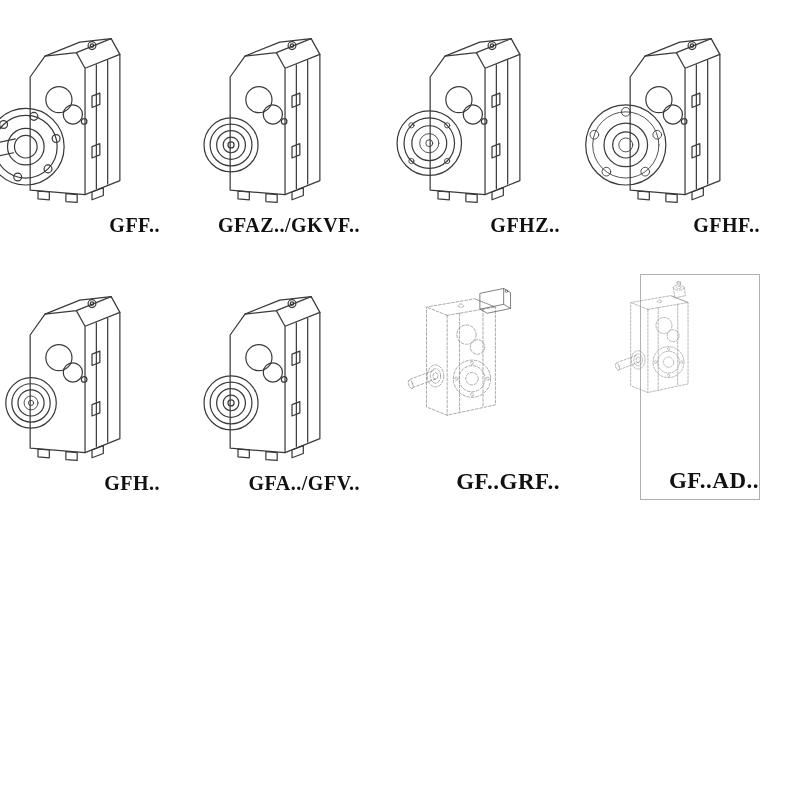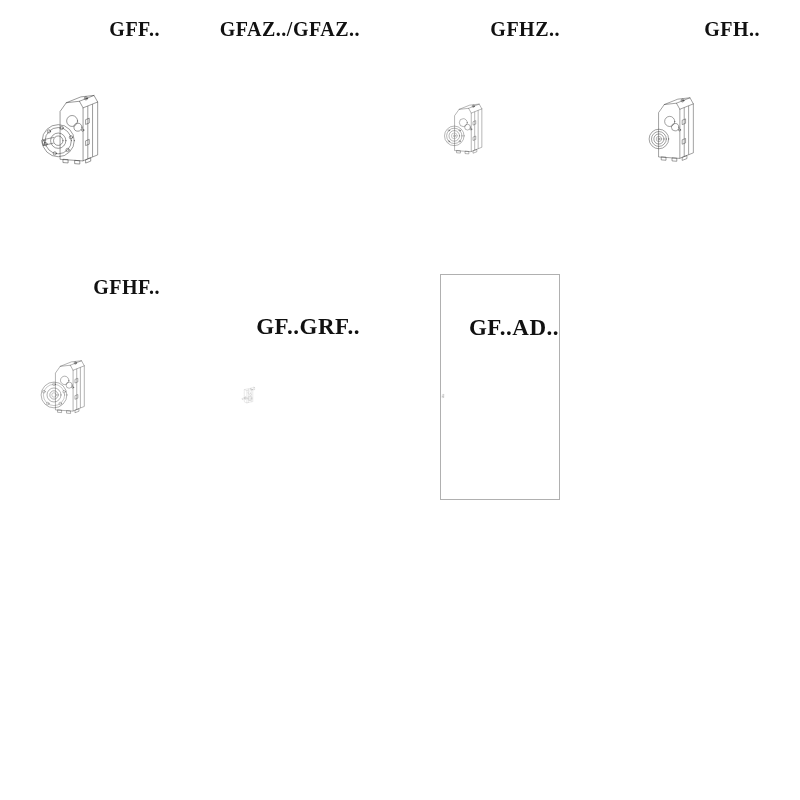--- a/index.html
+++ b/index.html
@@ -4,21 +4,21 @@
 <style>
   html,body{margin:0;padding:0;background:#ffffff;}
   body{width:800px;height:800px;overflow:hidden;font-family:"Liberation Serif",serif;}
   .grid{
     display:grid;
     grid-template-columns:repeat(4,200px);
     grid-template-rows:258px 258px 284px;
     width:800px;height:800px;
   }
   .cell{
-    display:flex;flex-direction:row;align-items:flex-start;justify-content:flex-end;
+    display:flex;flex-direction:column;align-items:flex-end;justify-content:flex-end;
     padding-bottom:5px;box-sizing:border-box;
   }
   .label{
     font-weight:bold;font-size:20px;color:#111;letter-spacing:.5px;
     margin-top:2px;white-space:nowrap;
   }
   .cell.large .label{font-size:23px;margin-top:40px;}
   .cell.bordered{border:1px solid #b0b0b0;gap:24px;}
   
   .solid-draw{stroke:#3a3a3a;fill:none;stroke-width:1.4;stroke-linejoin:round;stroke-linecap:round;}
@@ -101,53 +101,39 @@
       <use href="#flangeShaft"></use>
     </svg>
     <figcaption class="label">GFF..</figcaption>
   </figure>
 
   <figure class="cell">
     <svg class="solid-draw" width="190" height="222" viewBox="0 0 190 225">
       <use href="#housingA"></use>
       <use href="#hollowBore"></use>
     </svg>
-    <figcaption class="label">GFAZ../GFAZ..</figcaption>
+    <figcaption class="label">GFAZ../GKVF..</figcaption>
   </figure>
 
   <figure class="cell">
     <svg class="solid-draw" width="190" height="222" viewBox="0 0 190 225">
       <use href="#housingA"></use>
       <g>
         <circle cx="54" cy="146" r="37"></circle>
           <circle cx="54" cy="146" r="29"></circle>
         <circle cx="54" cy="146" r="20"></circle>
           <circle class="thin" cx="54" cy="146" r="11"></circle>
         <circle class="thin" cx="54" cy="146" r="4"></circle>
         <circle class="thin" cx="74.5" cy="125.5" r="3"></circle>
           <circle class="thin" cx="33.5" cy="125.5" r="3"></circle>
         <circle class="thin" cx="33.5" cy="166.5" r="3"></circle>
           <circle class="thin" cx="74.5" cy="166.5" r="3"></circle>
       </g>
     </svg>
     <figcaption class="label">GFHZ..</figcaption>
-  </figure>
-
-  <figure class="cell">
-    <svg class="solid-draw" width="190" height="222" viewBox="0 0 190 225">
-      <use href="#housingA"></use>
-      <g>
-        <circle cx="56" cy="148" r="29"></circle>
-          <circle cx="56" cy="148" r="22"></circle>
-        <circle cx="56" cy="148" r="15"></circle>
-          <circle class="thin" cx="56" cy="148" r="8"></circle>
-        <circle class="thin" cx="56" cy="148" r="3"></circle>
-      </g>
-    </svg>
-    <figcaption class="label">GFH..</figcaption>
   </figure>
 
   <figure class="cell">
     <svg class="solid-draw" width="190" height="222" viewBox="0 0 190 225">
       <use href="#housingA"></use>
       <g>
         <circle cx="50" cy="148" r="46"></circle>
         <circle class="thin" cx="50" cy="148" r="38"></circle>
         <circle class="thin" cx="50" cy="110" r="5"></circle>
           <circle class="thin" cx="13.9" cy="136.3" r="5"></circle>
@@ -155,24 +141,45 @@
           <circle class="thin" cx="72.3" cy="178.7" r="5"></circle>
         <circle class="thin" cx="86.1" cy="136.3" r="5"></circle>
         <circle cx="50" cy="148" r="25"></circle>
           <circle cx="50" cy="148" r="15"></circle>
         <circle class="thin" cx="50" cy="148" r="8"></circle>
       </g>
     </svg>
     <figcaption class="label">GFHF..</figcaption>
   </figure>
 
-
-
-
-
+  <figure class="cell">
+    <svg class="solid-draw" width="190" height="222" viewBox="0 0 190 225">
+      <use href="#housingA"></use>
+      <g>
+        <circle cx="56" cy="148" r="29"></circle>
+          <circle cx="56" cy="148" r="22"></circle>
+        <circle cx="56" cy="148" r="15"></circle>
+          <circle class="thin" cx="56" cy="148" r="8"></circle>
+        <circle class="thin" cx="56" cy="148" r="3"></circle>
+      </g>
+    </svg>
+    <figcaption class="label">GFH..</figcaption>
+  </figure>
+
+
+
+
+
+  <figure class="cell">
+    <svg class="solid-draw" width="190" height="222" viewBox="0 0 190 225">
+      <use href="#housingA"></use>
+      <use href="#hollowBore"></use>
+    </svg>
+    <figcaption class="label">GFA../GFV..</figcaption>
+  </figure>
 
   <figure class="cell large">
     <svg class="phantom-draw" width="205" height="242" viewBox="0 0 190 225">
       <use href="#housingB"></use>
       <g class="no-dash">
         <path d="M128,28 L162,21 L172,27 L172,50 L138,57 L128,51 Z"></path>
         <path class="thin" d="M162,21 L162,44 L128,51 M162,44 L172,50"></path>
         <circle class="thin" cx="166" cy="25" r="1.8"></circle>
       </g>
     </svg>

